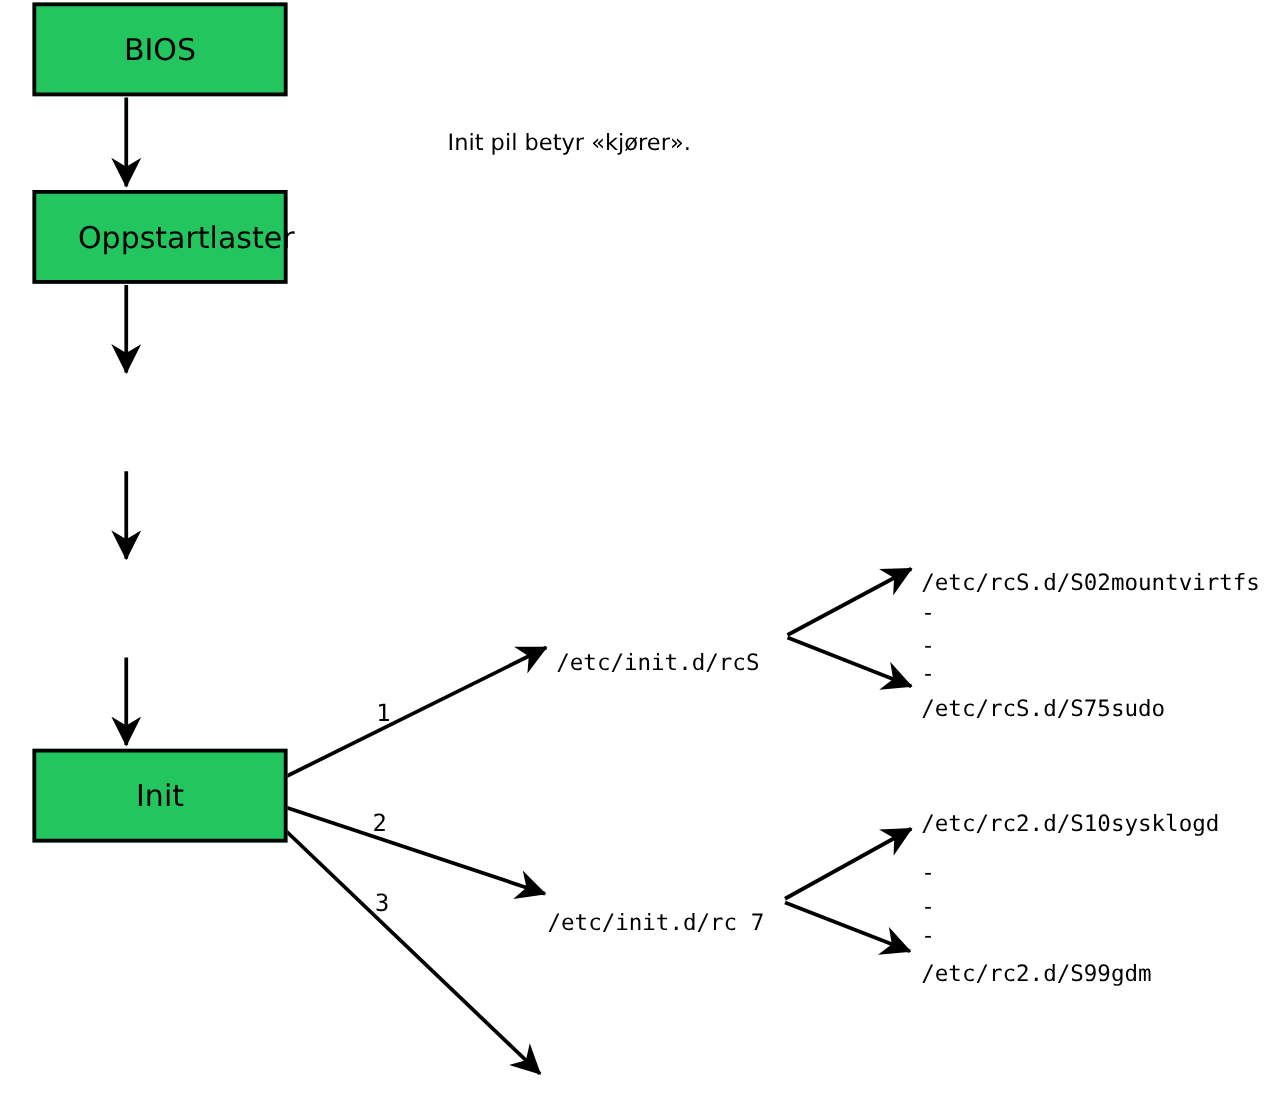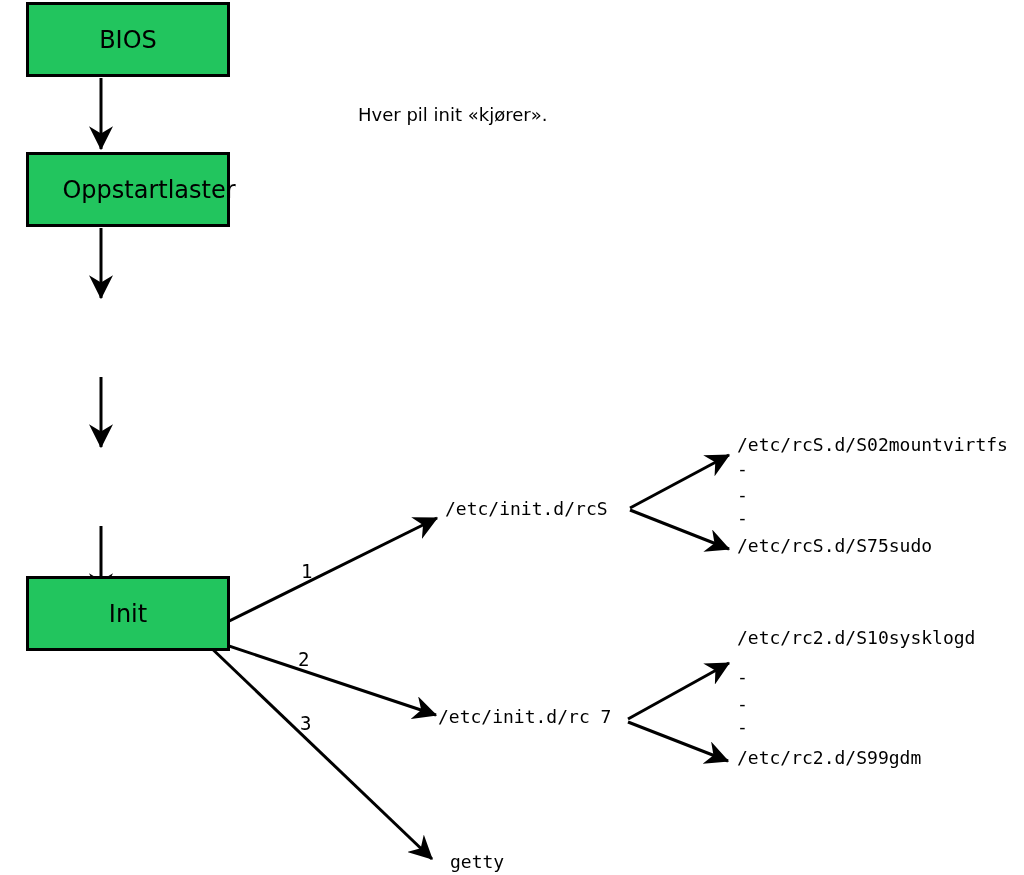--- a/index.html
+++ b/index.html
@@ -39,20 +39,21 @@
     margin-left: 26px;
   }
   .txt {
     position: absolute;
     white-space: pre;
     font-size: 18px;
     line-height: 22px;
   }
   .mono {
     font-family: "DejaVu Sans Mono", "Liberation Mono", monospace;
+    margin-top: 22px;
   }
   .num {
     font-family: "DejaVu Sans Mono", "Liberation Mono", monospace;
     font-size: 19px;
   }
 </style>
 </head>
 <body>
 
 <div id="stage">
@@ -73,29 +74,29 @@
     <line x1="205" y1="638" x2="436" y2="715" stroke="#000" stroke-width="3" marker-end="url(#arrow)"></line>
     <line x1="205" y1="642" x2="432" y2="859" stroke="#000" stroke-width="3" marker-end="url(#arrow)"></line>
 
     <line x1="630" y1="508" x2="729" y2="455" stroke="#000" stroke-width="3" marker-end="url(#arrow)"></line>
     <line x1="630" y1="510" x2="729" y2="549" stroke="#000" stroke-width="3" marker-end="url(#arrow)"></line>
 
     <line x1="628" y1="719" x2="729" y2="663" stroke="#000" stroke-width="3" marker-end="url(#arrow)"></line>
     <line x1="628" y1="722" x2="728" y2="761" stroke="#000" stroke-width="3" marker-end="url(#arrow)"></line>
   </svg>
 
-  <div class="txt" style="left:358px; top:104px;">Hver pil init «kjører».</div>
+  <div class="txt" style="left:358px; top:104px;">Init pil betyr «kjører».</div>
 
   <div class="node-box" style="top:2px;">
     <span>BIOS</span>
   </div>
   <div class="node-box" style="top:152px;padding-left:42px;">
     <span>Oppstartlaster</span>
   </div>
-  <div class="node-box" style="top:576px;">
+  <div class="node-box" style="top:599px;">
     <span>Init</span>
   </div>
 
   <div class="txt num" style="left:301px; top:560px;">1</div>
   <div class="txt num" style="left:298px; top:648px;">2</div>
   <div class="txt num" style="left:300px; top:712px;">3</div>
 
   <div class="txt mono" style="left:445px; top:498px;text-align:right;">/etc/init.d/rcS</div>
   <div class="txt mono" style="left:438px; top:706px;">/etc/init.d/rc 7</div>
   <div class="txt mono" style="left:450px; top:851px;">getty</div>

